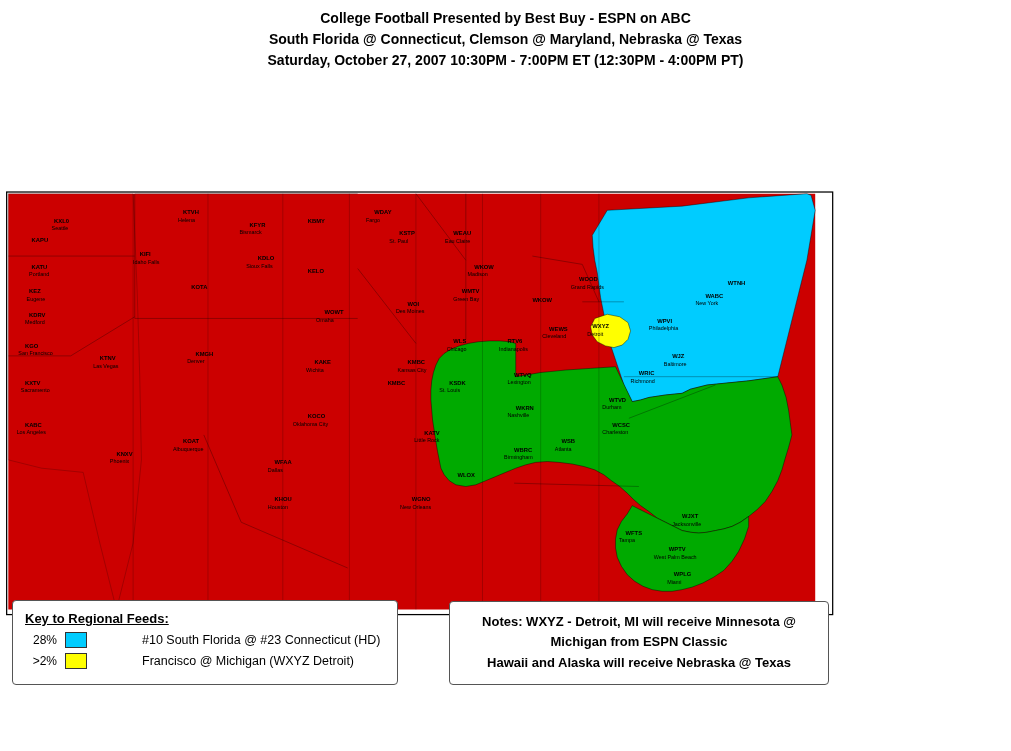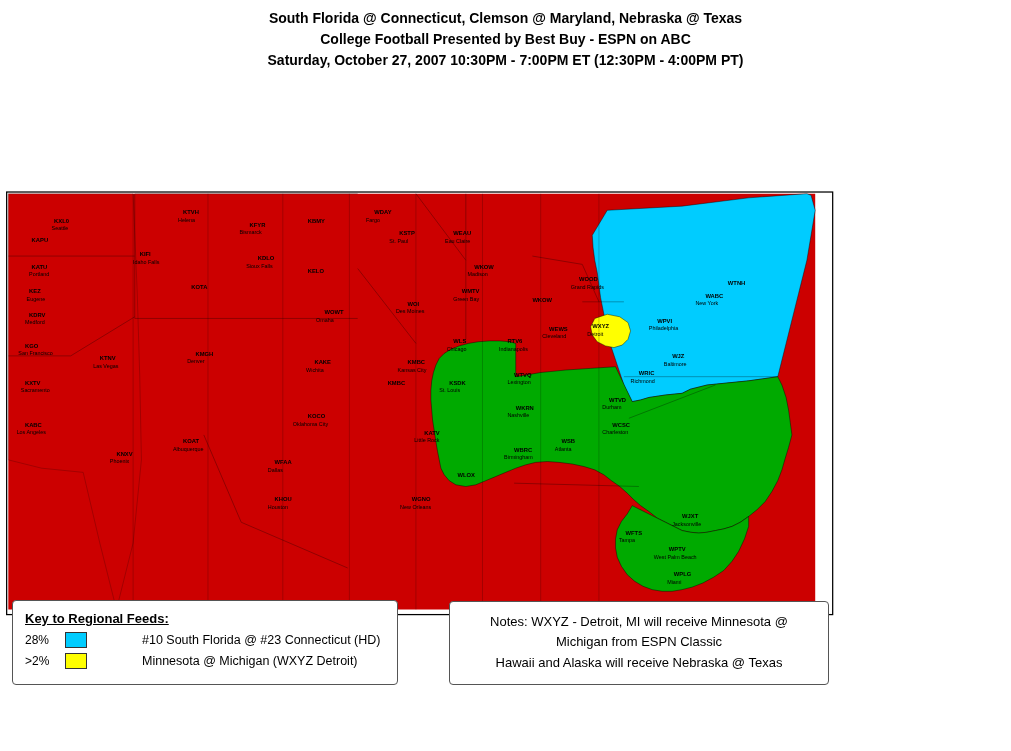--- a/index.html
+++ b/index.html
@@ -48,21 +48,21 @@
     }
     .legend-row {
       display: flex;
       align-items: center;
       margin-bottom: 5px;
       gap: 8px;
     }
     .legend-pct {
       width: 32px;
       font-size: 12px;
-      text-align: left;
+      text-align: right;
     }
     .legend-swatch {
       width: 22px;
       height: 16px;
       border: 1px solid #333;
       flex-shrink: 0;
     }
     .legend-label {
       font-size: 12.5px;
       margin-left: 47px;
@@ -73,28 +73,29 @@
       bottom: 10px;
       background: white;
       border: 1.5px solid #555;
       border-radius: 4px;
       padding: 10px 14px;
       font-size: 13px;
       text-align: center;
       z-index: 10;
       max-width: 380px;
       line-height: 1.6;
+      font-weight: bold;
     }
   </style>
 </head>
 <body>
 
 <div id="header">
+  <div>College Football Presented by Best Buy - ESPN on ABC</div>
   <div>South Florida @ Connecticut, Clemson @ Maryland, Nebraska @ Texas</div>
-  <div>College Football Presented by Best Buy - ESPN on ABC</div>
   <div>Saturday, October 27, 2007 10:30PM - 7:00PM ET (12:30PM - 4:00PM PT)</div>
 </div>
 
 <div id="map-container">
   <svg viewBox="0 0 1011 620" xmlns="http://www.w3.org/2000/svg">
 
     <rect width="1011" height="620" fill="#ffffff"></rect>
 
     <path d="M 10,80 L 980,80 L 980,580 L 10,580 Z" fill="#CC0000" stroke="none"></path>
 
@@ -370,21 +371,21 @@
   <div id="legend">
     <div id="legend-title">Key to Regional Feeds:</div>
     <div class="legend-row">
       <span class="legend-pct">28%</span>
       <div class="legend-swatch" style="background:#00CCFF"></div>
       <span class="legend-label">#10 South Florida @ #23 Connecticut (HD)</span>
     </div>
     <div class="legend-row">
       <span class="legend-pct">&gt;2%</span>
       <div class="legend-swatch" style="background:#FFFF00"></div>
-      <span class="legend-label">Minnesota @ Michigan (WXYZ Detroit)</span>
+      <span class="legend-label">Francisco @ Michigan (WXYZ Detroit)</span>
     </div>
   </div>
 
   
   <div id="notes-box">
     <div>Notes: WXYZ - Detroit, MI will receive Minnesota @ Michigan from ESPN Classic</div>
     <div>Hawaii and Alaska will receive Nebraska @ Texas</div>
   </div>
 </div>
 

